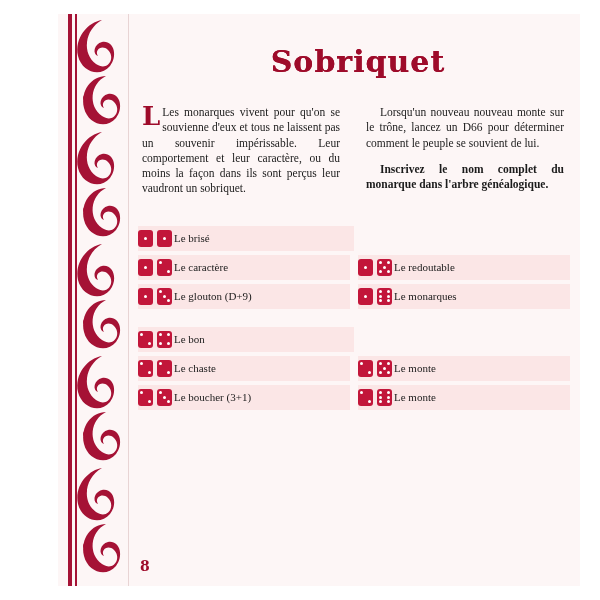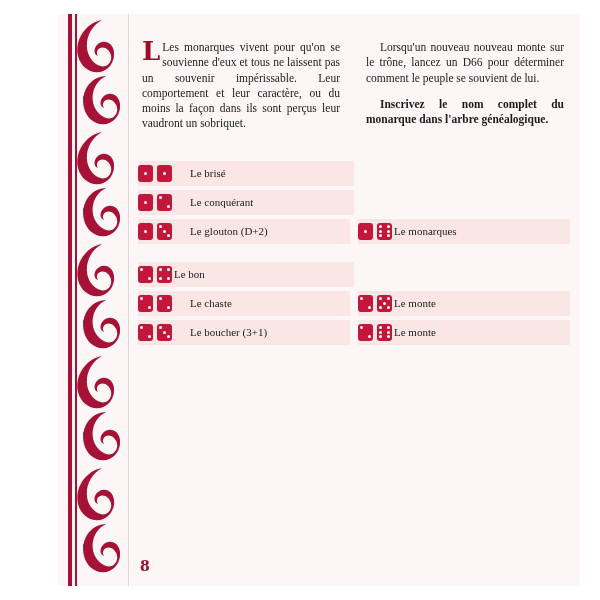--- a/index.html
+++ b/index.html
@@ -122,21 +122,21 @@
     height: 25px;
     margin-bottom: 4px;
   }
   .tcell {
     display: flex;
     align-items: center;
     background: #fbe6e6;
     width: 50%;
     box-sizing: border-box;
   }
-  .tcell.left { margin-right: 8px; gap: 16px; }
+  .tcell.left { margin-right: 8px; }
   .die-wrap {
     width: 34px;
     display: flex;
     align-items: center;
     justify-content: center;
     flex: none;
   }
   .die {
     width: 17px;
     height: 17px;
@@ -210,20 +210,21 @@
           <circle cx="24" cy="532" r="3"></circle>
         </g>
       </g>
     </svg>
   </div>
 
   <div class="spine-line"></div>
 
   <div class="content">
 
+    <h1 class="title">Sobriquet</h1>
 
     <div class="columns">
       <div class="col">
         <p class="dropcap-para">
           <span class="dropcap">L</span><span>Les monarques vivent pour qu'on se souvienne d'eux et tous ne laissent pas un souvenir impérissable. Leur comportement et leur caractère, ou du moins la façon dans ils sont perçus leur vaudront un sobriquet.</span>
         </p>
       </div>
       <div class="col">
         <p class="indent">Lorsqu'un nouveau nouveau monte sur le trône, lancez un D66 pour déterminer comment le peuple se souvient de lui.</p>
         <p class="bold">Inscrivez le nom complet du monarque dans l'arbre généalogique.</p>
@@ -252,37 +253,53 @@
             <span class="die-wrap">
               <span class="die">
                   <span class="pip" style="grid-area: 2 / 2;"></span>
                 </span>
               <span style="width:4px"></span>
               <span class="die">
                   <span class="pip" style="grid-area: 1 / 1;"></span>
                   <span class="pip" style="grid-area: 3 / 3;"></span>
                 </span>
             </span>
-            <span class="label">Le conquérant</span>
+            <span class="label">Le caractère</span>
+          </div>
+          <div class="tcell">
+            <span class="die-wrap">
+              <span class="die">
+                  <span class="pip" style="grid-area: 2 / 2;"></span>
+                </span>
+              <span style="width:4px"></span>
+              <span class="die">
+                  <span class="pip" style="grid-area: 1 / 1;"></span>
+                  <span class="pip" style="grid-area: 3 / 1;"></span>
+                  <span class="pip" style="grid-area: 2 / 2;"></span>
+                  <span class="pip" style="grid-area: 1 / 3;"></span>
+                  <span class="pip" style="grid-area: 3 / 3;"></span>
+                </span>
+            </span>
+            <span class="label">Le redoutable</span>
           </div>
         </div>
         <div class="trow">
           <div class="tcell left">
             <span class="die-wrap">
               <span class="die">
                   <span class="pip" style="grid-area: 2 / 2;"></span>
                 </span>
               <span style="width:4px"></span>
               <span class="die">
                   <span class="pip" style="grid-area: 1 / 1;"></span>
                   <span class="pip" style="grid-area: 2 / 2;"></span>
                   <span class="pip" style="grid-area: 3 / 3;"></span>
                 </span>
             </span>
-            <span class="label">Le glouton (D+2)</span>
+            <span class="label">Le glouton (D+9)</span>
           </div>
           <div class="tcell">
             <span class="die-wrap">
               <span class="die">
                   <span class="pip" style="grid-area: 2 / 2;"></span>
                 </span>
               <span style="width:4px"></span>
               <span class="die">
                   <span class="pip" style="grid-area: 1 / 1;"></span>
                   <span class="pip" style="grid-area: 2 / 1;"></span>

